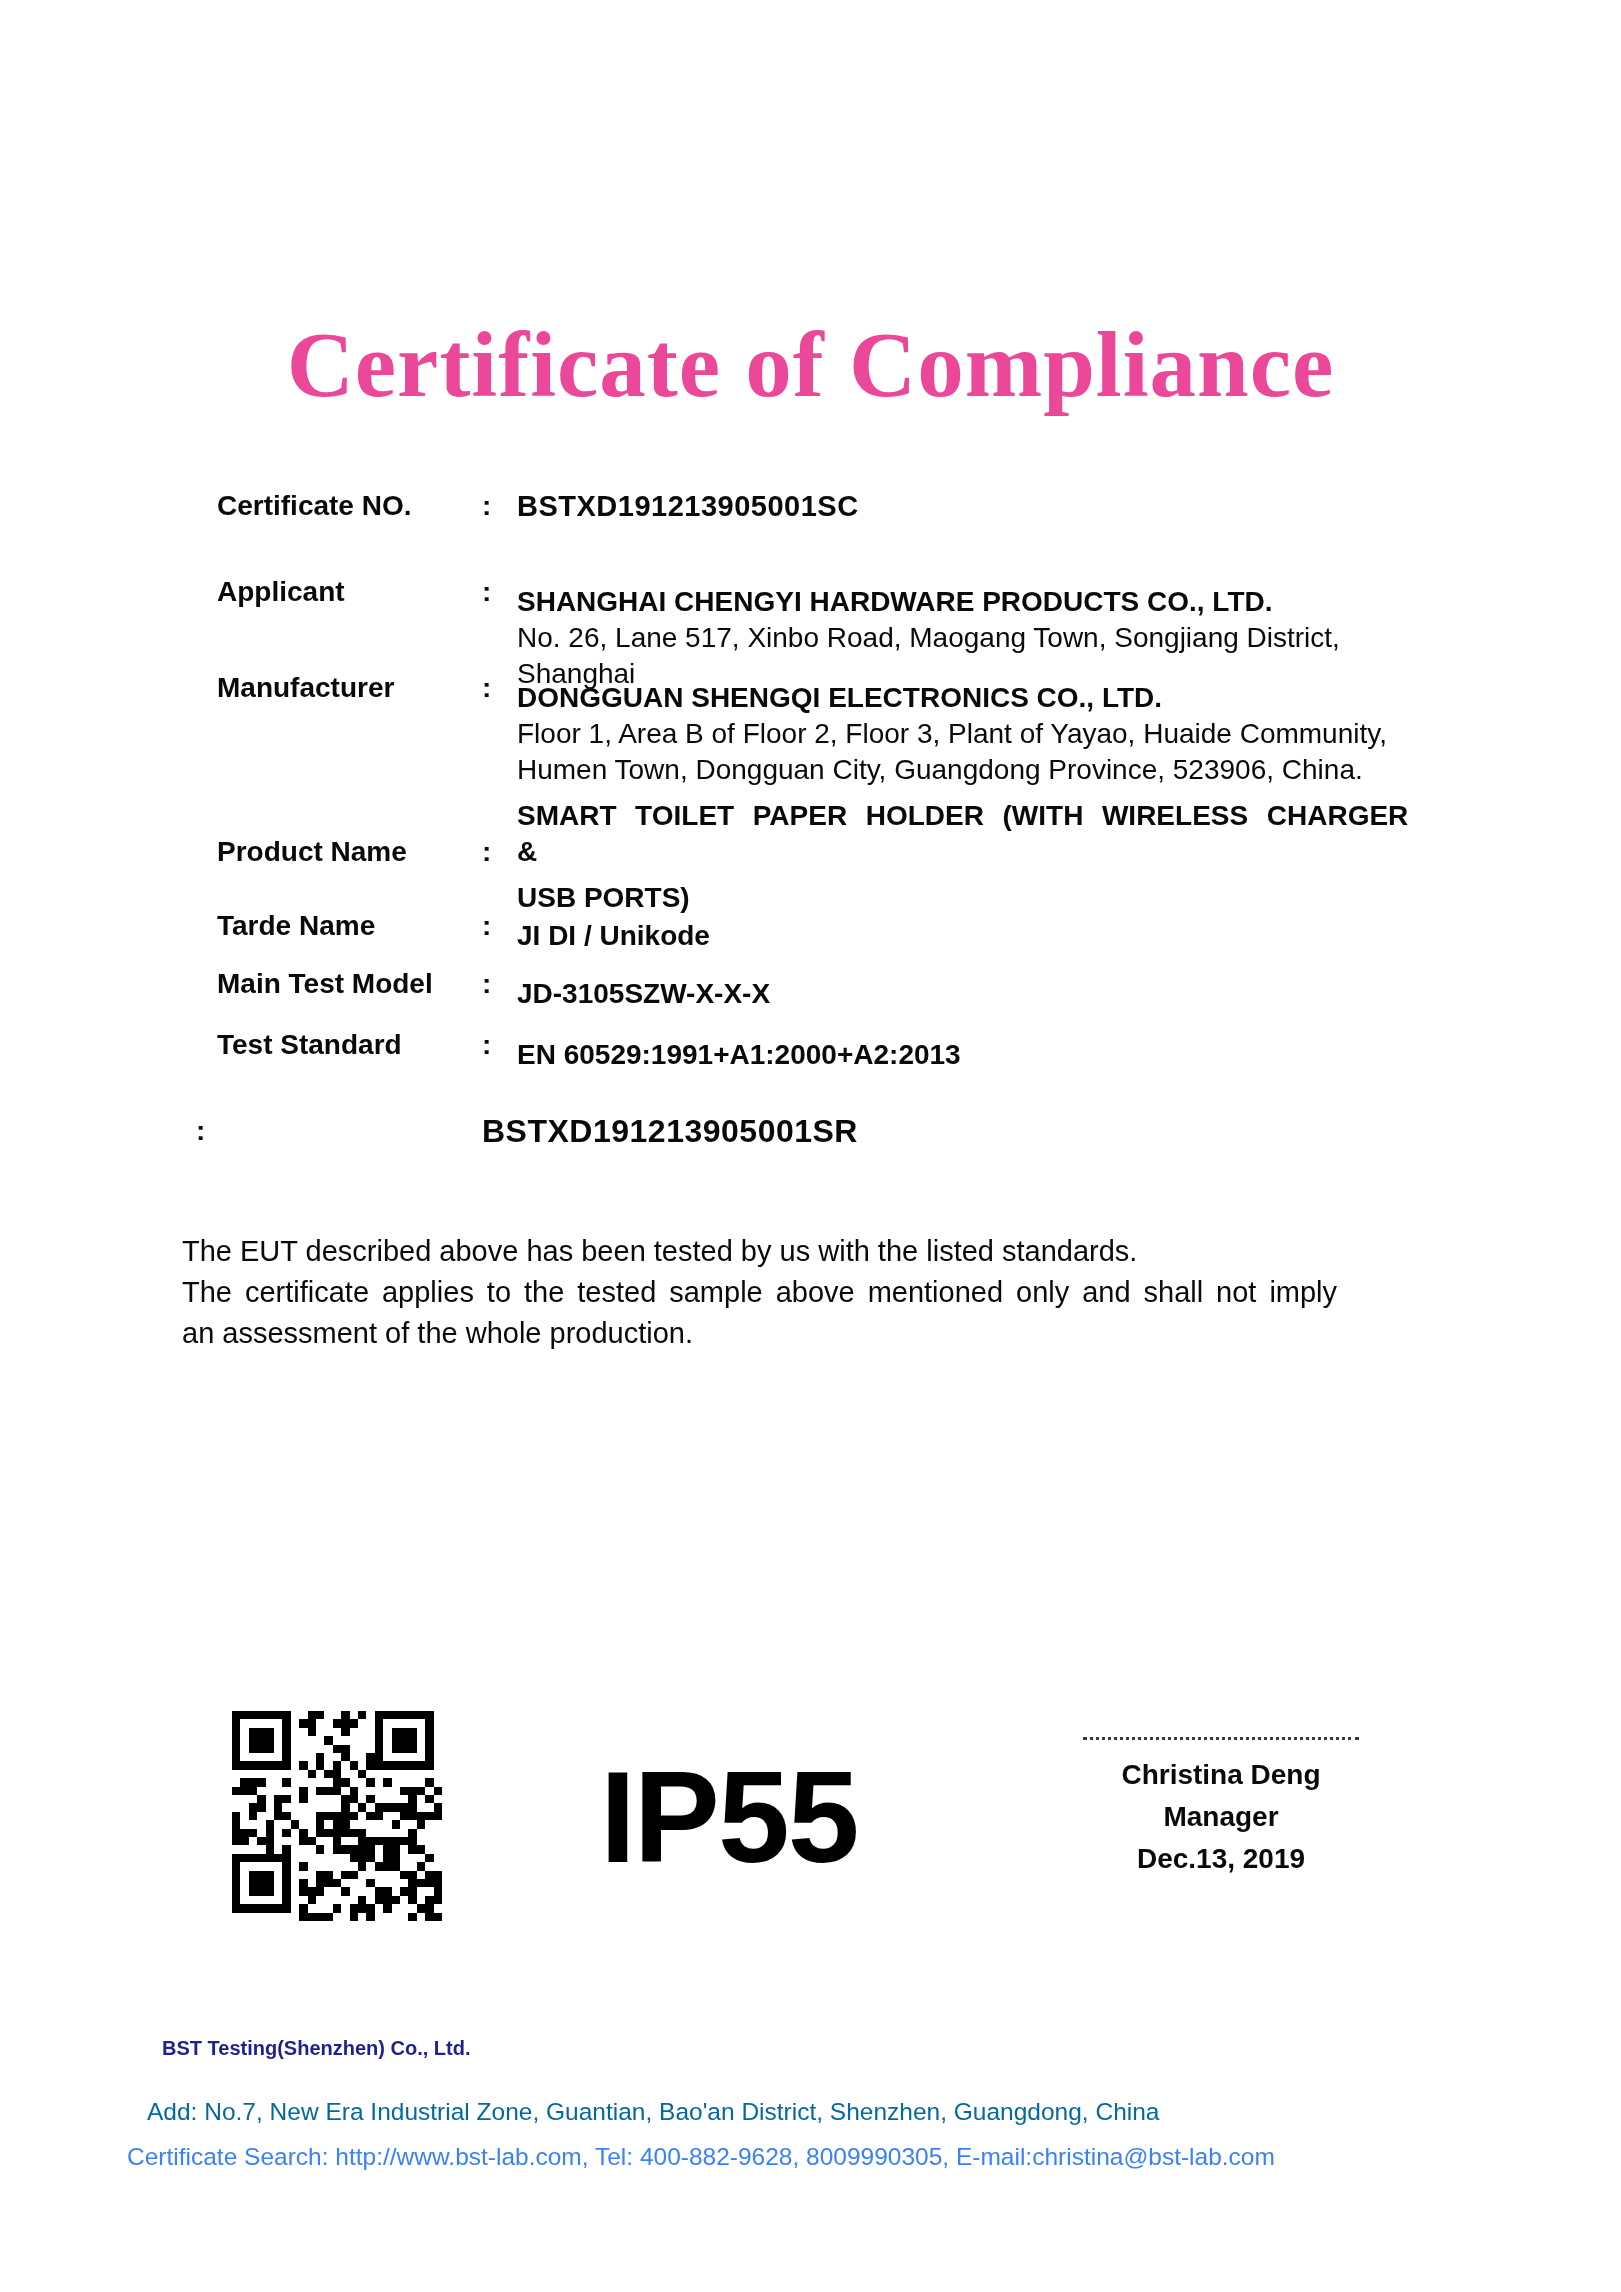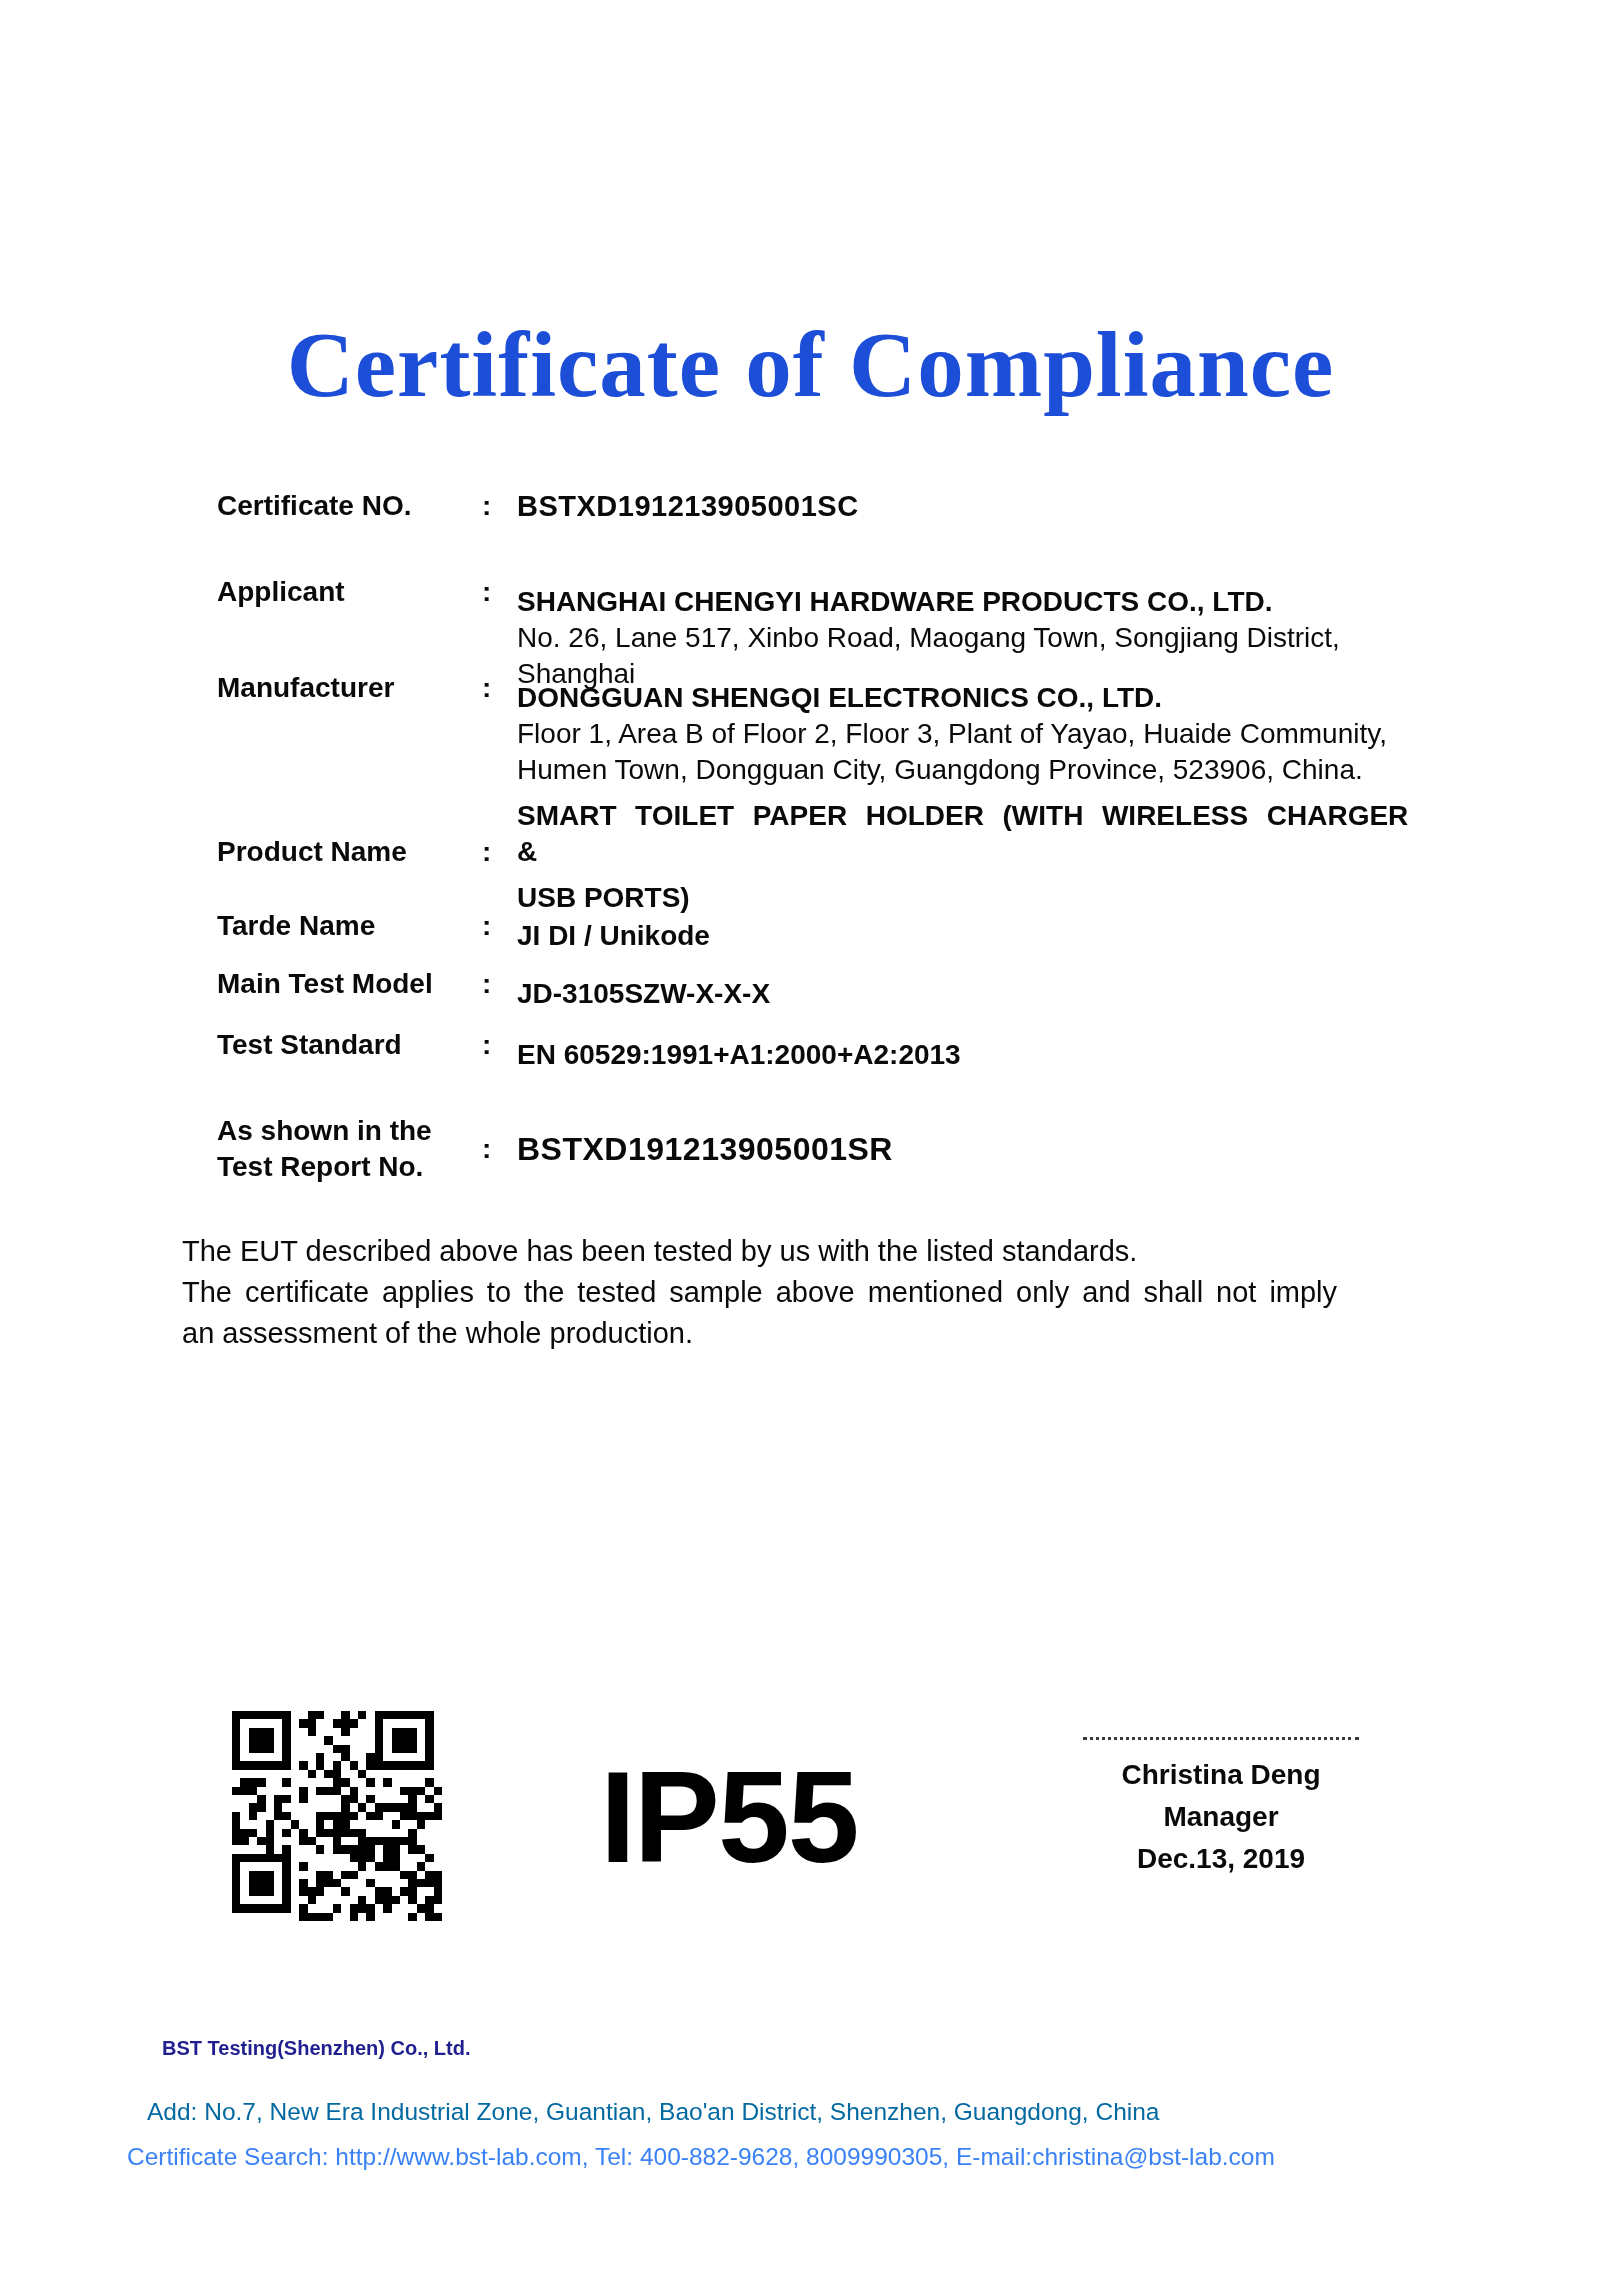--- a/index.html
+++ b/index.html
@@ -75,21 +75,21 @@
   .footer-contact {
     position:absolute; left:127px; top:2143px;
     font-size:24.5px;
   }
 </style>
 </head>
 <body>
 
 <div class="page">
 
-  <div class="title" style="color: #1d4ed8;">Certificate of Compliance</div>
+  <div class="title" style="color: #ec4899;">Certificate of Compliance</div>
 
   <div class="row r0">
     <div class="lbl">Certificate NO.</div>
     <div class="sep">:</div>
     <div>
       <div class="vl-cert">BSTXD191213905001SC</div>
     </div>
   </div>
 
   <div class="row r1">
@@ -139,24 +139,20 @@
 
   <div class="row r6">
     <div class="lbl">Test Standard</div>
     <div class="sep">:</div>
     <div>
       <div class="b">EN 60529:1991+A1:2000+A2:2013</div>
     </div>
   </div>
 
   <div class="row r7">
-    <div class="lbl">
-      <div>As shown in the</div>
-      <div>Test Report No.</div>
-    </div>
     <div class="sep">:</div>
     <div>
       <div class="vl-big">BSTXD191213905001SR</div>
     </div>
   </div>
 
   <div class="statement">
     <div>The EUT described above has been tested by us with the listed standards.</div>
     <div class="l2">The certificate applies to the tested sample above mentioned only and shall not imply</div>
     <div>an assessment of the whole production.</div>

